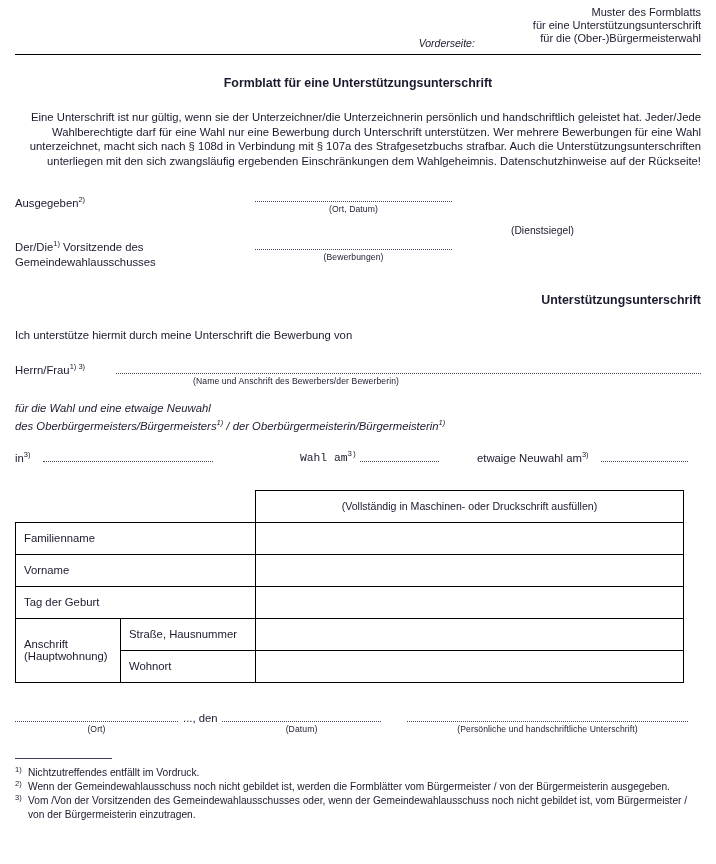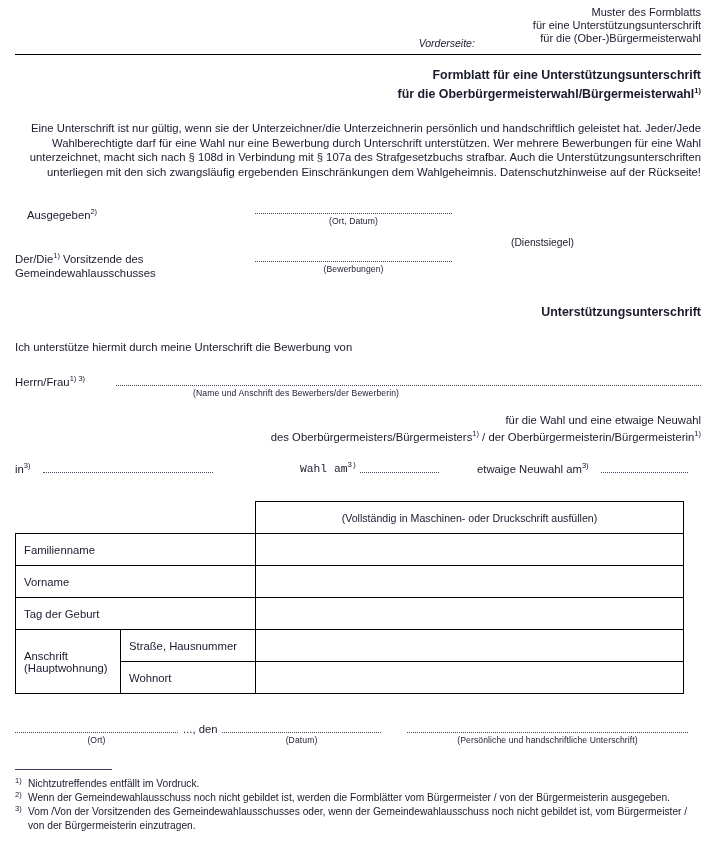--- a/index.html
+++ b/index.html
@@ -47,25 +47,25 @@
     white-space: nowrap;
   }
   .rule-top {
     border-top: 1.4px solid #000;
     margin: 4px 0 0 0;
     height: 0;
   }
 
   
   .title-block {
-    text-align: right;
+    text-align: center;
     font-weight: bold;
     font-size: 12.4px;
     line-height: 16px;
-    margin-top: 12px;
+    margin-top: 20px;
   }
   .sup {
     font-size: 7.5px;
     vertical-align: super;
     font-weight: normal;
   }
   .sup-b { font-weight: bold; }
 
   .intro {
     margin-top: 19px;
@@ -76,21 +76,21 @@
 
   
   .issued {
     position: relative;
     margin-top: 21px;
     height: 92px;
     font-size: 11.3px;
   }
   .issued .lbl-ausgegeben {
     position: absolute;
-    left: 12px; top: 6px;
+    left: 0; top: 6px;
   }
   .issued .lbl-vorsitzende {
     position: absolute;
     left: 0; top: 48px;
     line-height: 14.5px;
   }
   .dotline {
     border-bottom: 1.1px dotted #44445f;
     height: 0;
   }
@@ -135,24 +135,25 @@
   .herrn-row .lbl {
     position: absolute; left: 0; top: 0;
     white-space: nowrap;
   }
   .herrn-row .field {
     position: absolute; left: 101px; top: 11px; right: 0;
   }
   .herrn-row .cap { text-align: left; padding-left: 77px; }
 
   .wahl-block {
-    text-align: right;
+    text-align: left;
     font-size: 11.3px;
     line-height: 14.4px;
     margin-top: 11px;
+    font-style: italic;
   }
 
   .inline-row {
     position: relative;
     height: 24px;
     margin-top: 15px;
     font-size: 11.3px;
   }
   .inline-row .t { position: absolute; white-space: nowrap; }
   .inline-row .ln { position: absolute; }
@@ -237,23 +238,20 @@
     <div class="header-lines">
       <div>Muster des Formblatts</div>
       <div>für eine Unterstützungsunterschrift</div>
       <div>für die (Ober-)Bürgermeisterwahl</div>
     </div>
   </div>
   <div class="rule-top"></div>
 
   <div class="title-block">
     <div>Formblatt für eine Unterstützungsunterschrift</div>
-    <div>
-      <span>für die Oberbürgermeisterwahl/Bürgermeisterwahl</span><span class="sup sup-b">1)</span>
-    </div>
   </div>
 
   <div class="intro">Eine Unterschrift ist nur gültig, wenn sie der Unterzeichner/die Unterzeichnerin persönlich und handschriftlich geleistet hat. Jeder/Jede Wahlberechtigte darf für eine Wahl nur eine Bewerbung durch Unterschrift unterstützen. Wer mehrere Bewerbungen für eine Wahl unterzeichnet, macht sich nach § 108d in Verbindung mit § 107a des Strafgesetzbuchs strafbar. Auch die Unterstützungsunterschriften unterliegen mit den sich zwangsläufig ergebenden Einschränkungen dem Wahlgeheimnis. Datenschutzhinweise auf der Rückseite!</div>
 
   <div class="issued">
     <div class="lbl-ausgegeben">
       <span>Ausgegeben</span><span class="sup">2)</span>
     </div>
 
     <div class="lbl-vorsitzende">

